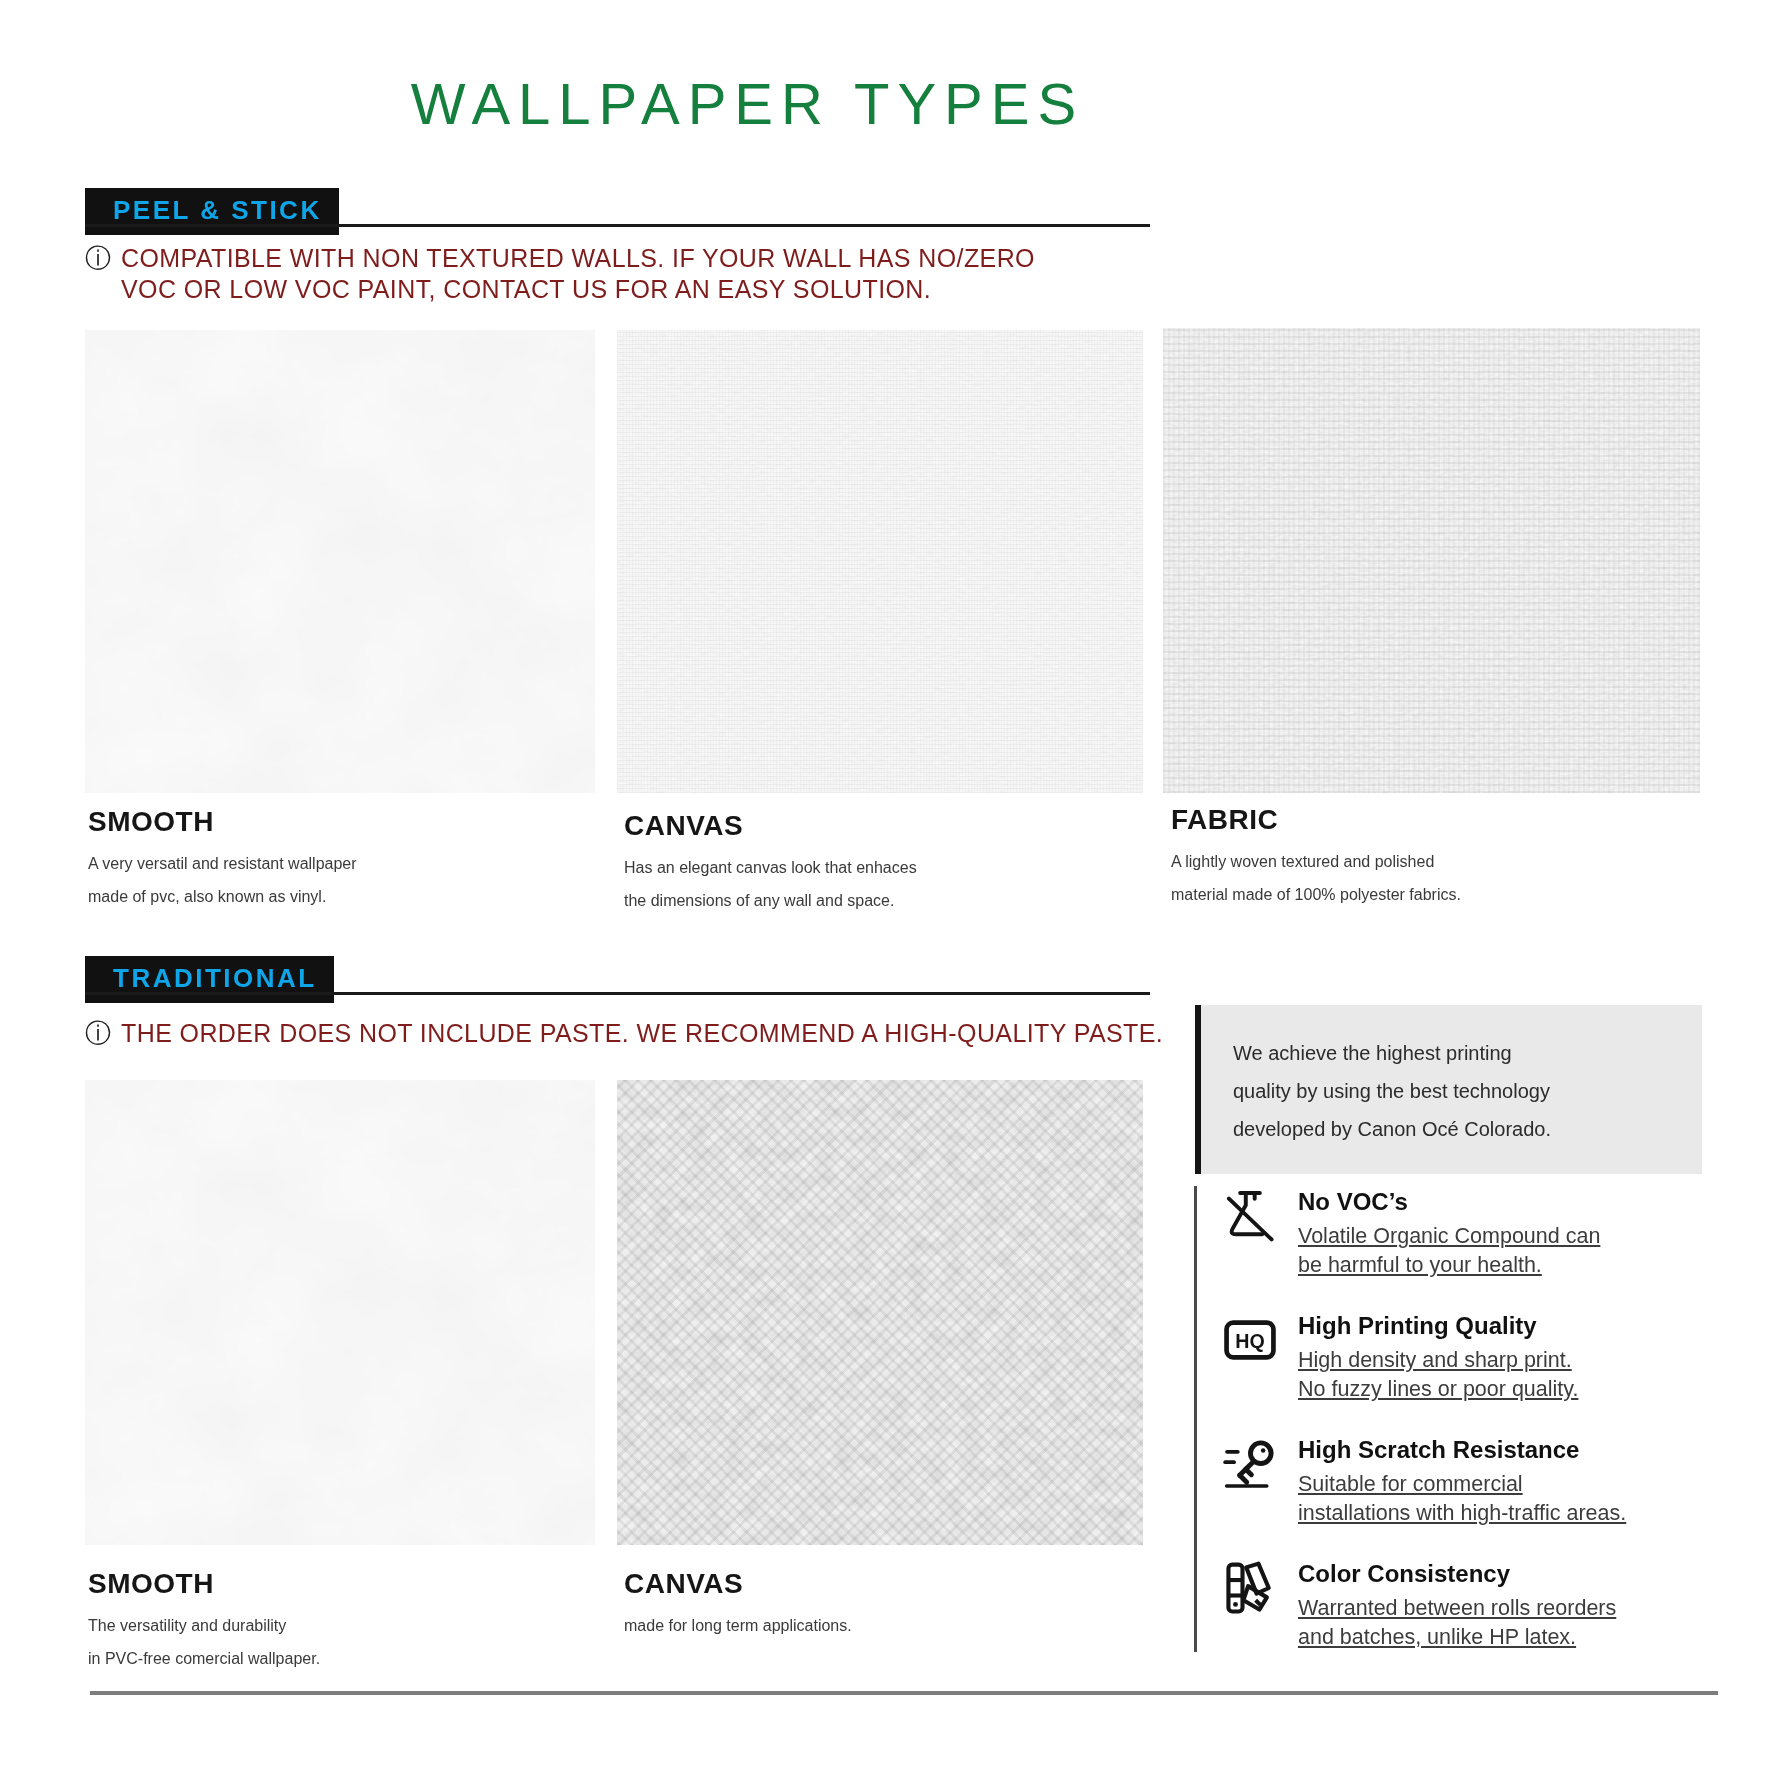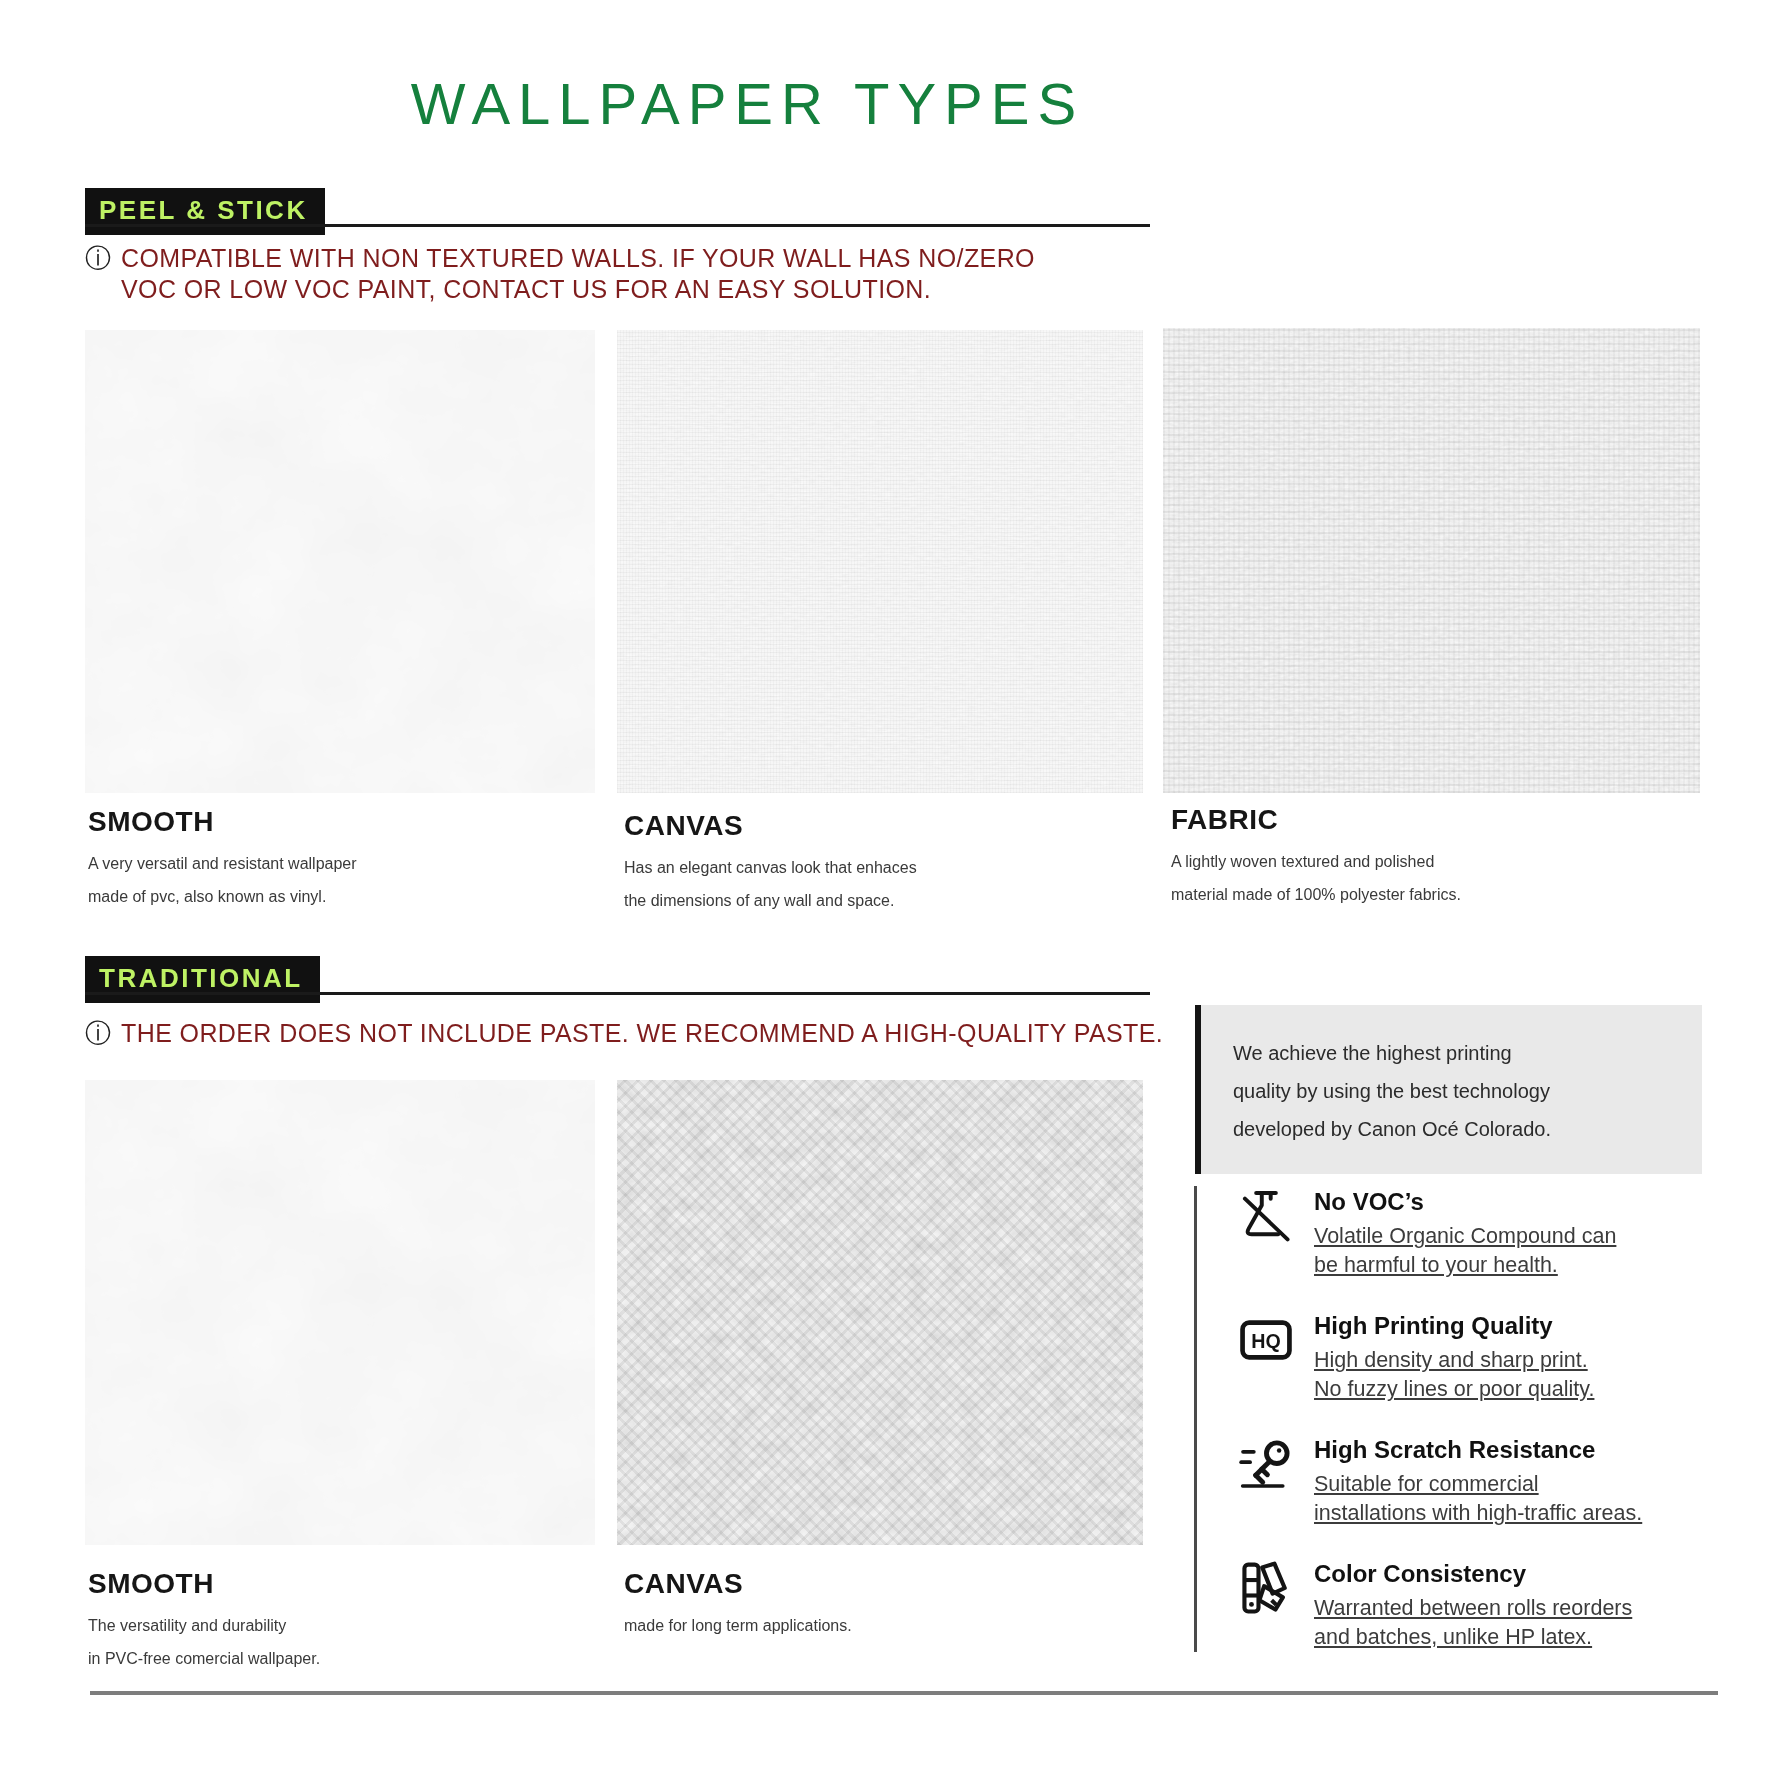--- a/index.html
+++ b/index.html
@@ -17,23 +17,23 @@
   .page-title {
     left:85px; top:70px; width:1325px;
     text-align:center;
     font-size:58px; font-weight:400; letter-spacing:8px;
     color:#15803d;
   }
 
   
   .section-label {
     display:inline-block;
-    background:#111111; color:#bef264;
+    background:#111111; color:#0ea5e9;
     font-size:26px; font-weight:700; letter-spacing:2.5px;
-    padding:7px 17px 9px 14px;
+    padding:7px 17px 9px 28px;
     z-index:2;
   }
   .section-rule { height:3px; background:#1a1a1a; }
 
   
   .note { display:flex; gap:10px; }
   .info-glyph { font-size:26px; line-height:31px; color:#222; }
   .note-lines div { font-size:25px; line-height:31px; letter-spacing:0.4px; color:#7f1d1d; }
 
   
@@ -65,21 +65,21 @@
   .quote-box {
     left:1201px; top:1005px; width:501px; height:169px;
     background:#e9e9e9; box-sizing:border-box;
     padding:29px 0 0 32px;
   }
   .quote-box div { font-size:20px; line-height:38px; color:#2b2b2b; }
 
   .features {
     left:1194px; top:1186px; width:500px;
     border-left:3px solid #4a4a4a;
-    padding-left:39px; box-sizing:content-box;
+    padding-left:23px; box-sizing:content-box;
     display:flex; flex-direction:column; gap:30px;
   }
   .feature { display:flex; gap:18px; }
   .f-icon { width:60px; height:60px; flex:0 0 60px; }
   .f-icon svg { width:60px; height:60px; display:block; }
   .f-text .f-title { font-size:24px; font-weight:700; color:#111; margin:2px 0 6px 0; }
   .f-text .f-desc  { font-size:21.5px; line-height:29px; color:#3c3c3c;text-decoration:underline; }
 
   .bottom-rule { left:90px; top:1691px; width:1628px; height:4px; background:#7d7d7d; }
 </style>

